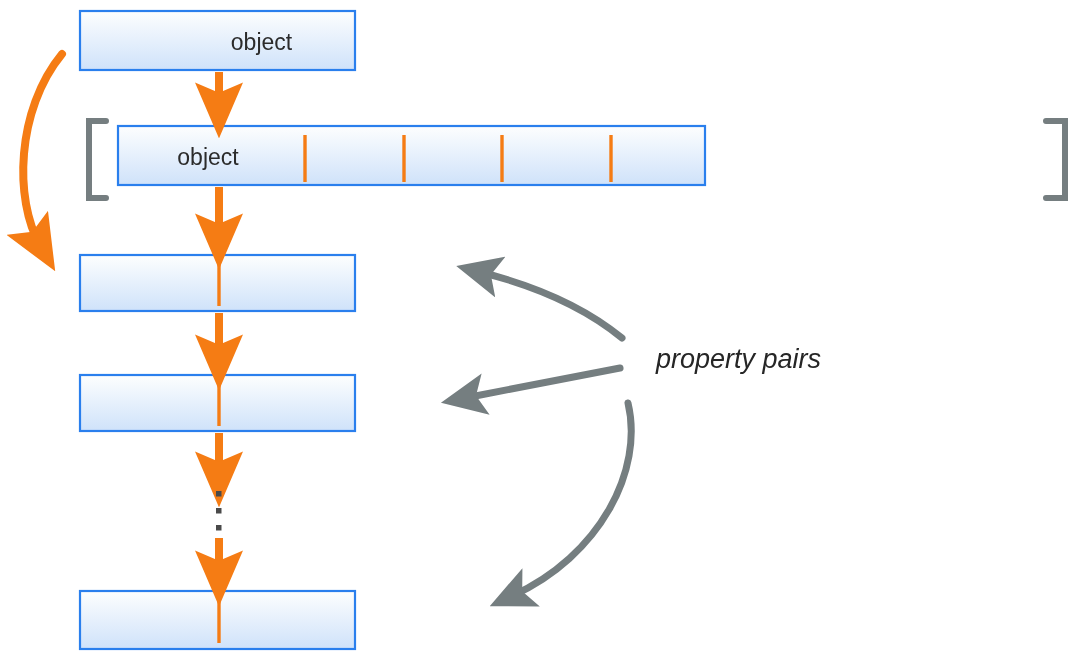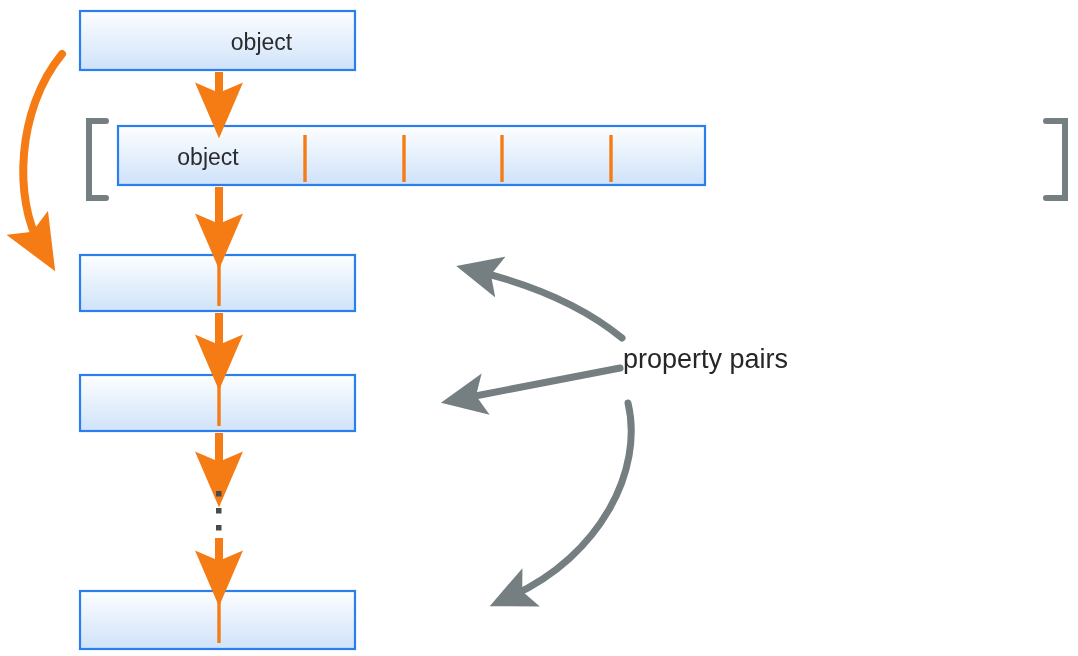--- a/index.html
+++ b/index.html
@@ -130,15 +130,15 @@
     <g>
       <path d="M 628,403 C 644,470 600,556 512,596" fill="none" stroke="#757e80" stroke-width="7" stroke-linecap="round" marker-end="url(#grayHead)"></path>
     </g>
   </svg>
 
   <div class="node-label" style="left:80px; top:29px; width:275px; text-align:center;margin-left:44px;">object</div>
 
   <div class="node-label" style="left:128px; top:144px; width:160px; text-align:center;">object</div>
 
 
-  <div class="annot-label" style="left:623px; top:344px;">property pairs</div>
+  <div class="annot-label" style="left:656px; top:344px;font-style:italic;">property pairs</div>
 
 </div>
 
 </body></html>

